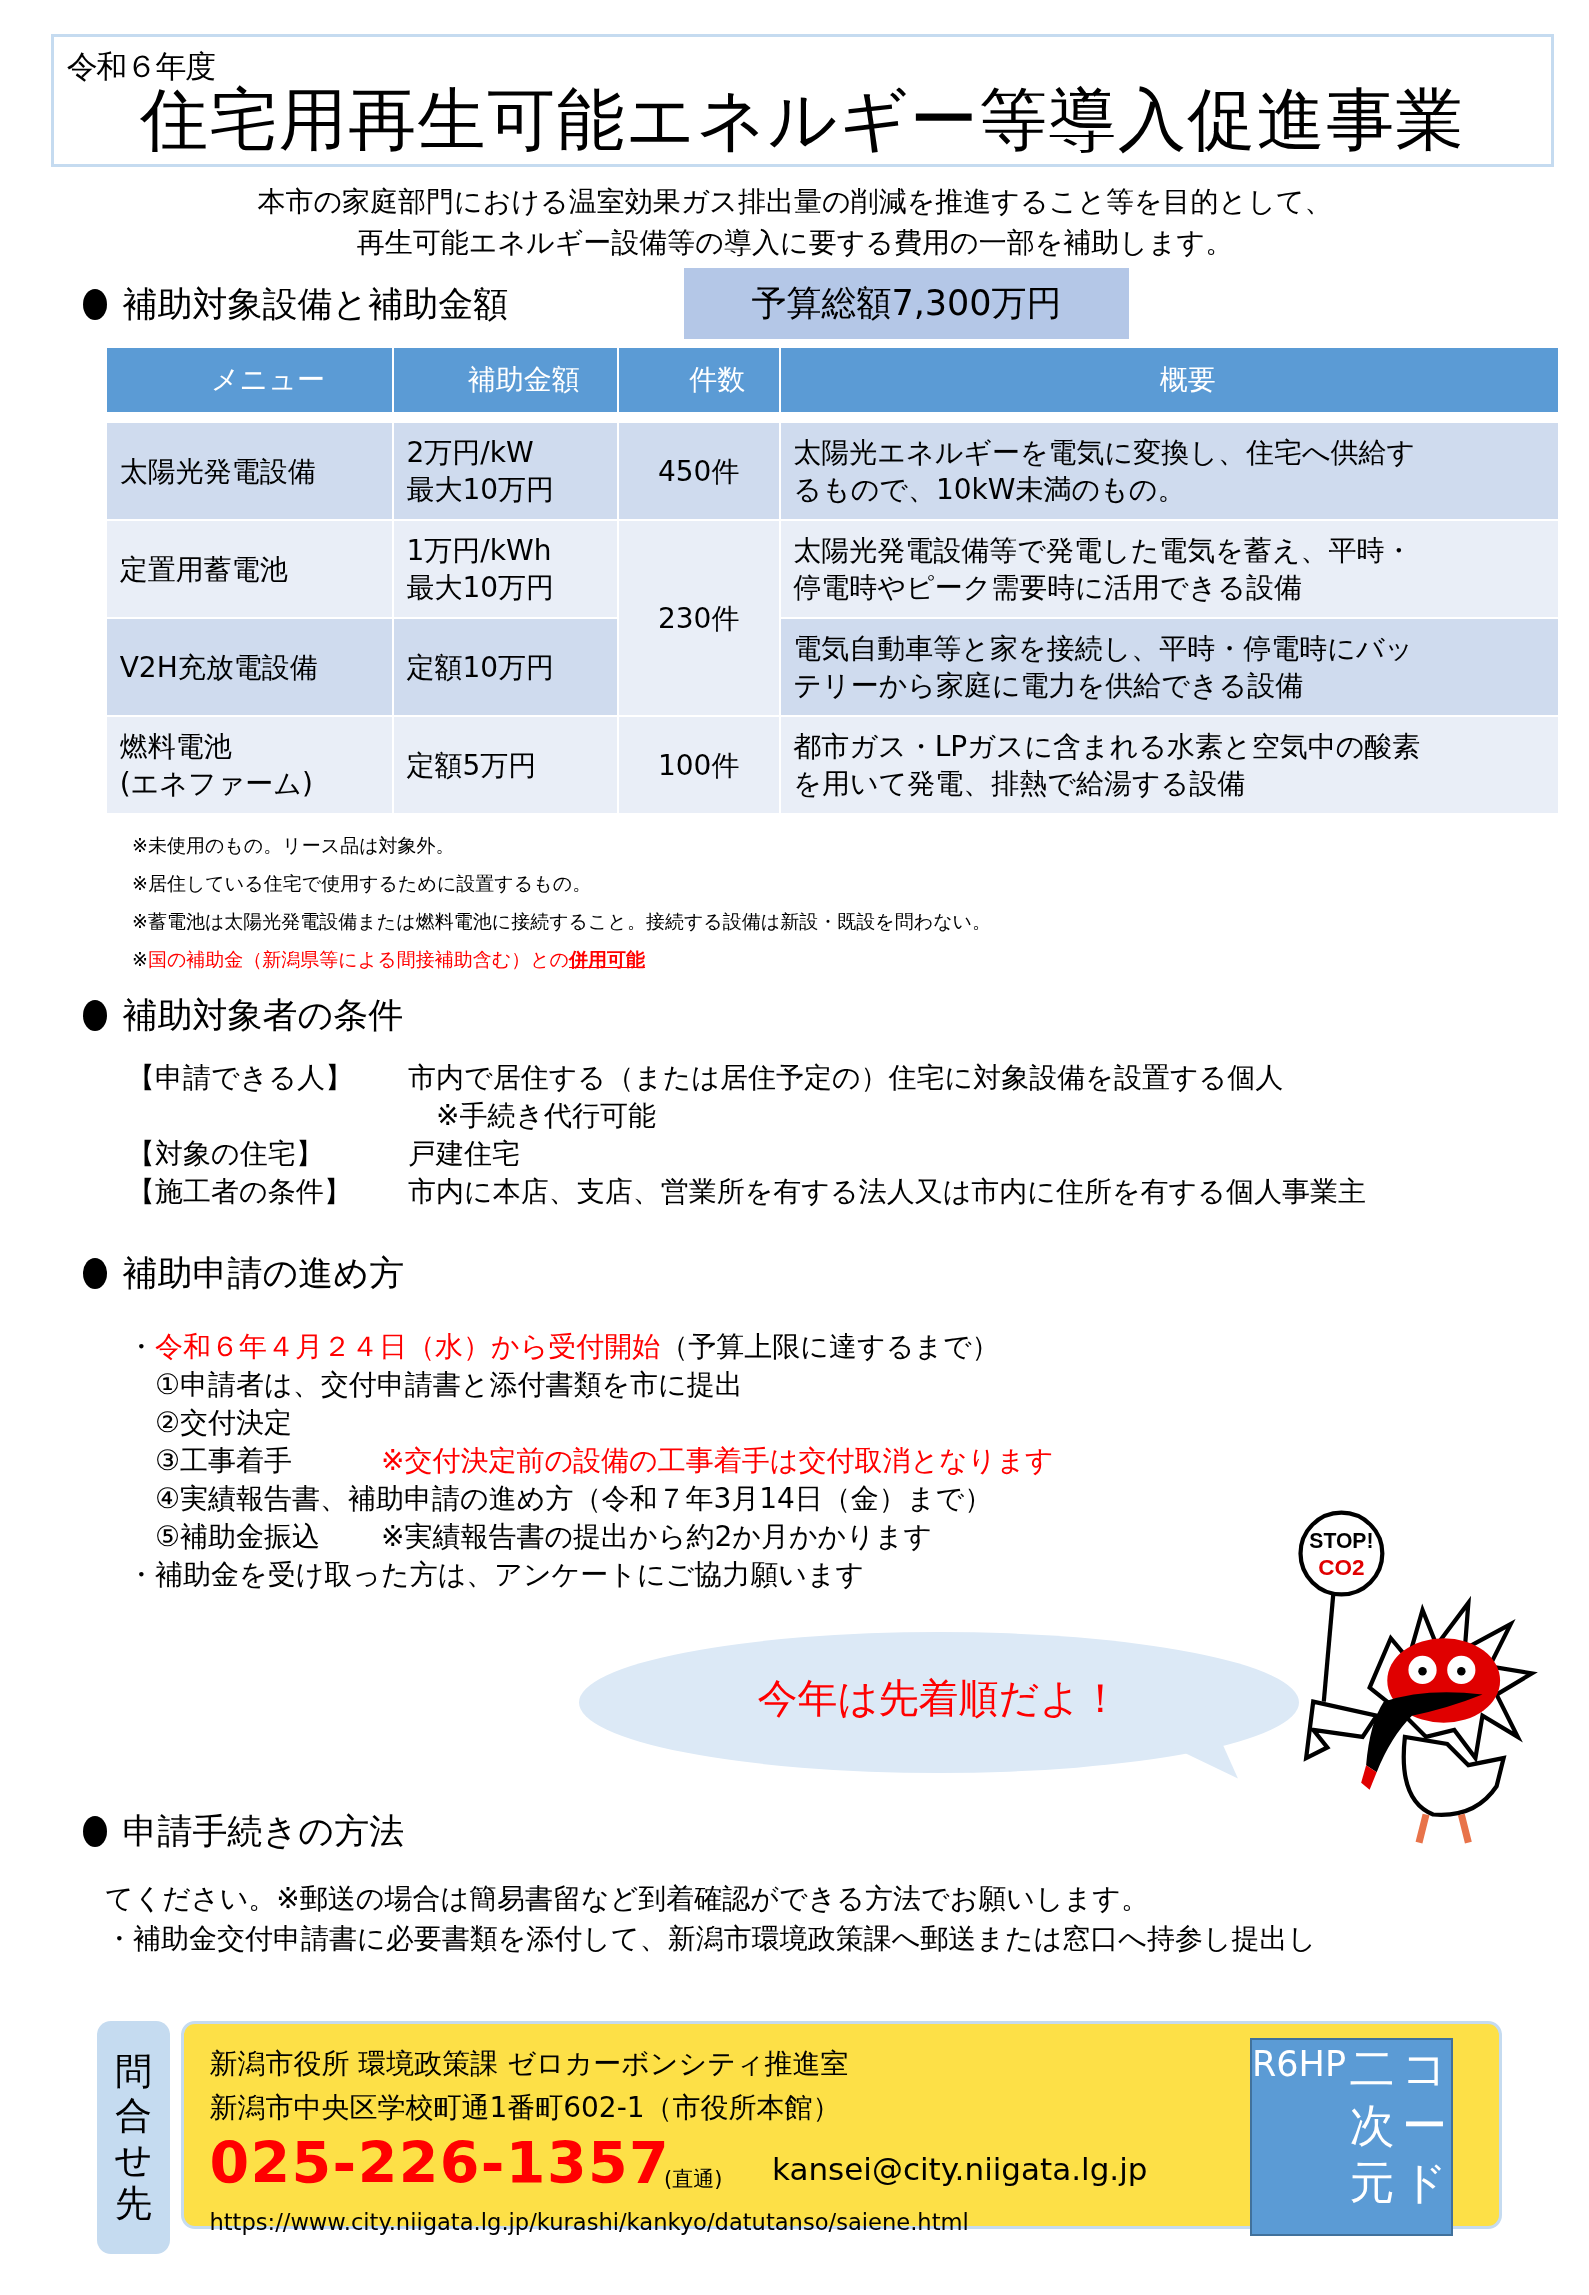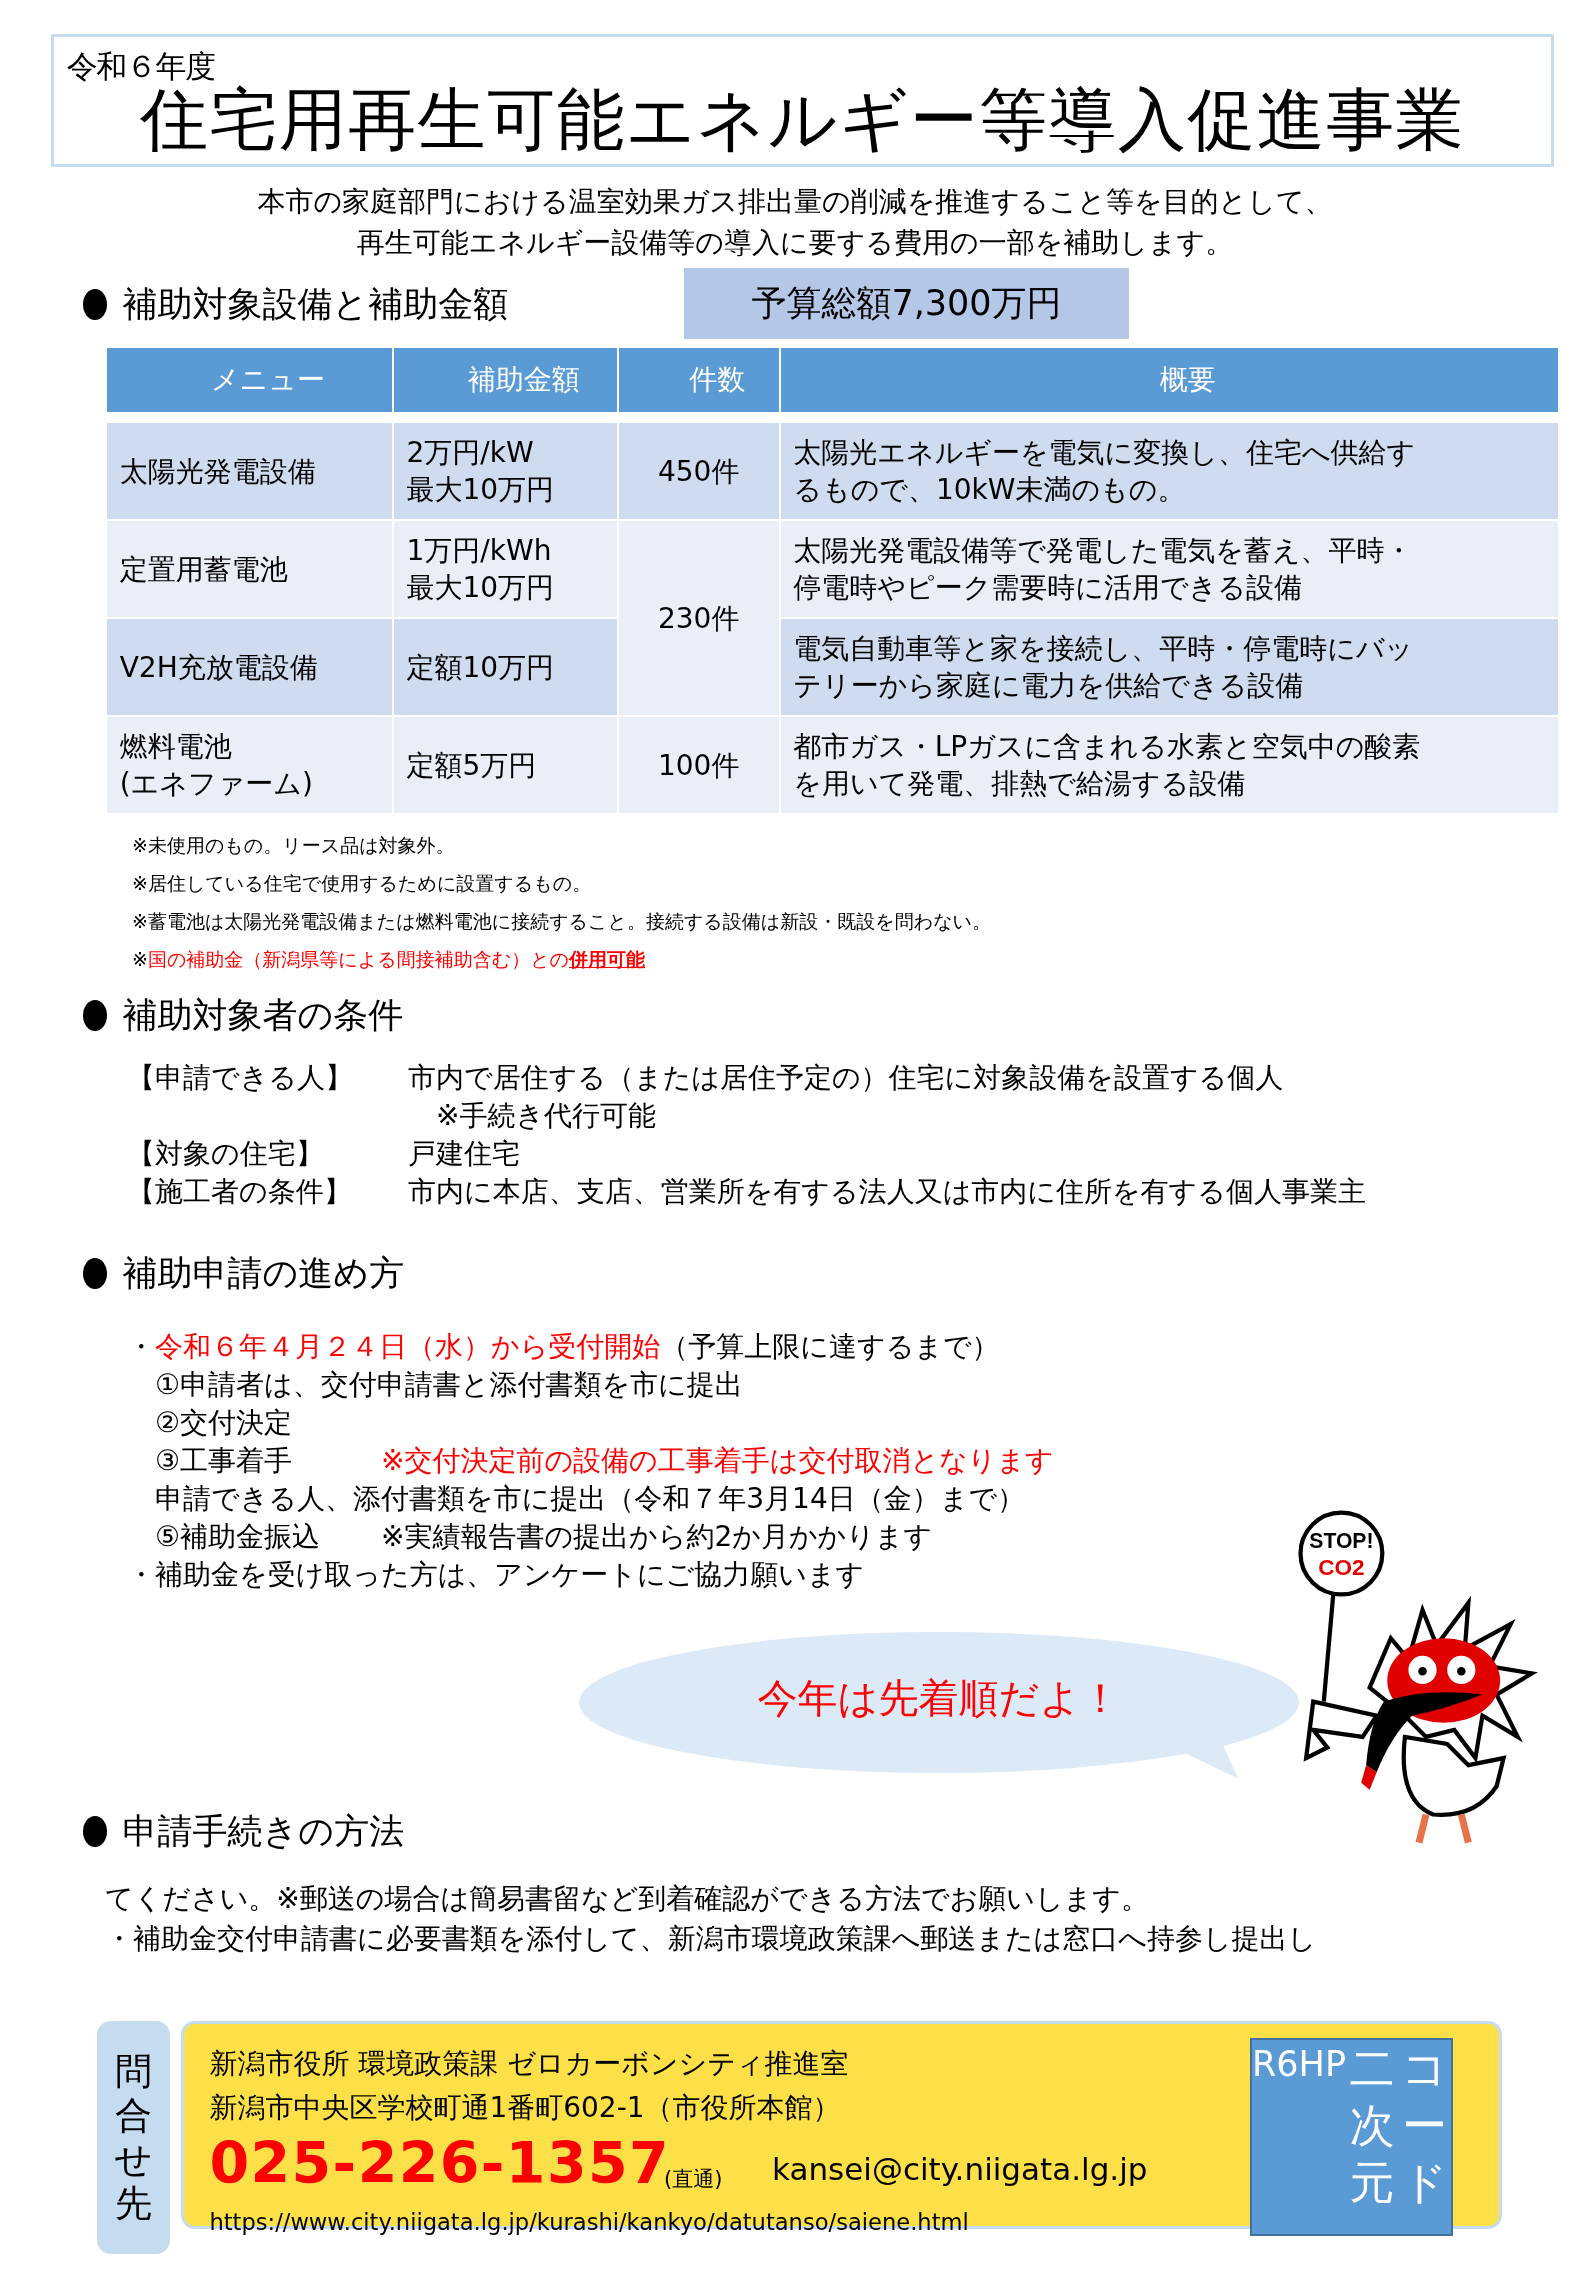--- a/index.html
+++ b/index.html
@@ -185,21 +185,21 @@
       <span>①申請者は、交付申請書と添付書類を市に提出</span>
     </div>
   <div class="indent step-row">
       <span>②交付決定</span>
     </div>
   <div class="indent step-row">
       <span class="sk">③工事着手</span>
       <span class="red">※交付決定前の設備の工事着手は交付取消となります</span>
     </div>
   <div class="indent step-row">
-      <span>申請できる人、添付書類を市に提出（令和７年3月14日（金）まで）</span>
+      <span>④実績報告書、補助申請の進め方（令和７年3月14日（金）まで）</span>
     </div>
   <div class="indent step-row">
       <span class="sk">⑤補助金振込</span>
       <span>※実績報告書の提出から約2か月かかります</span>
     </div>
   <div>・補助金を受け取った方は、アンケートにご協力願います</div>
 </div>
 
 <div class="bubble"></div>
 <div class="bubble-tail"></div>

